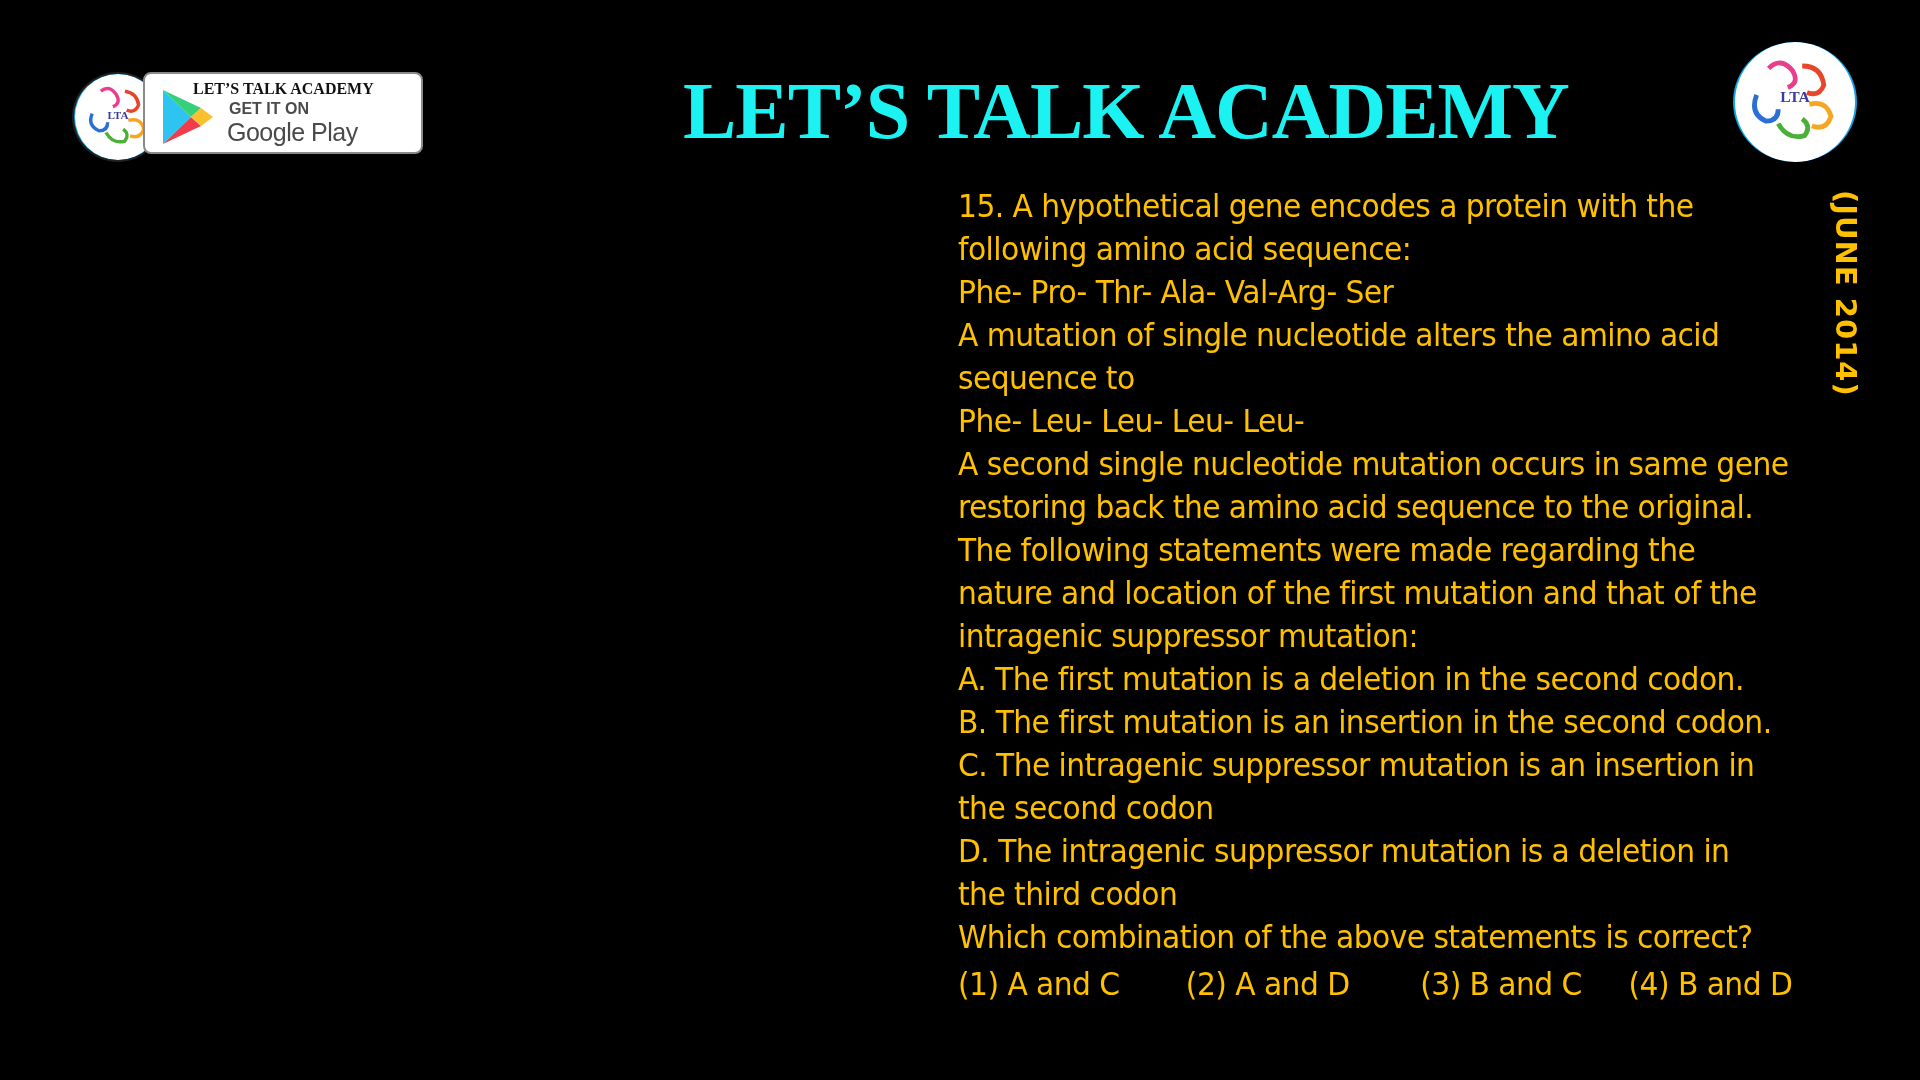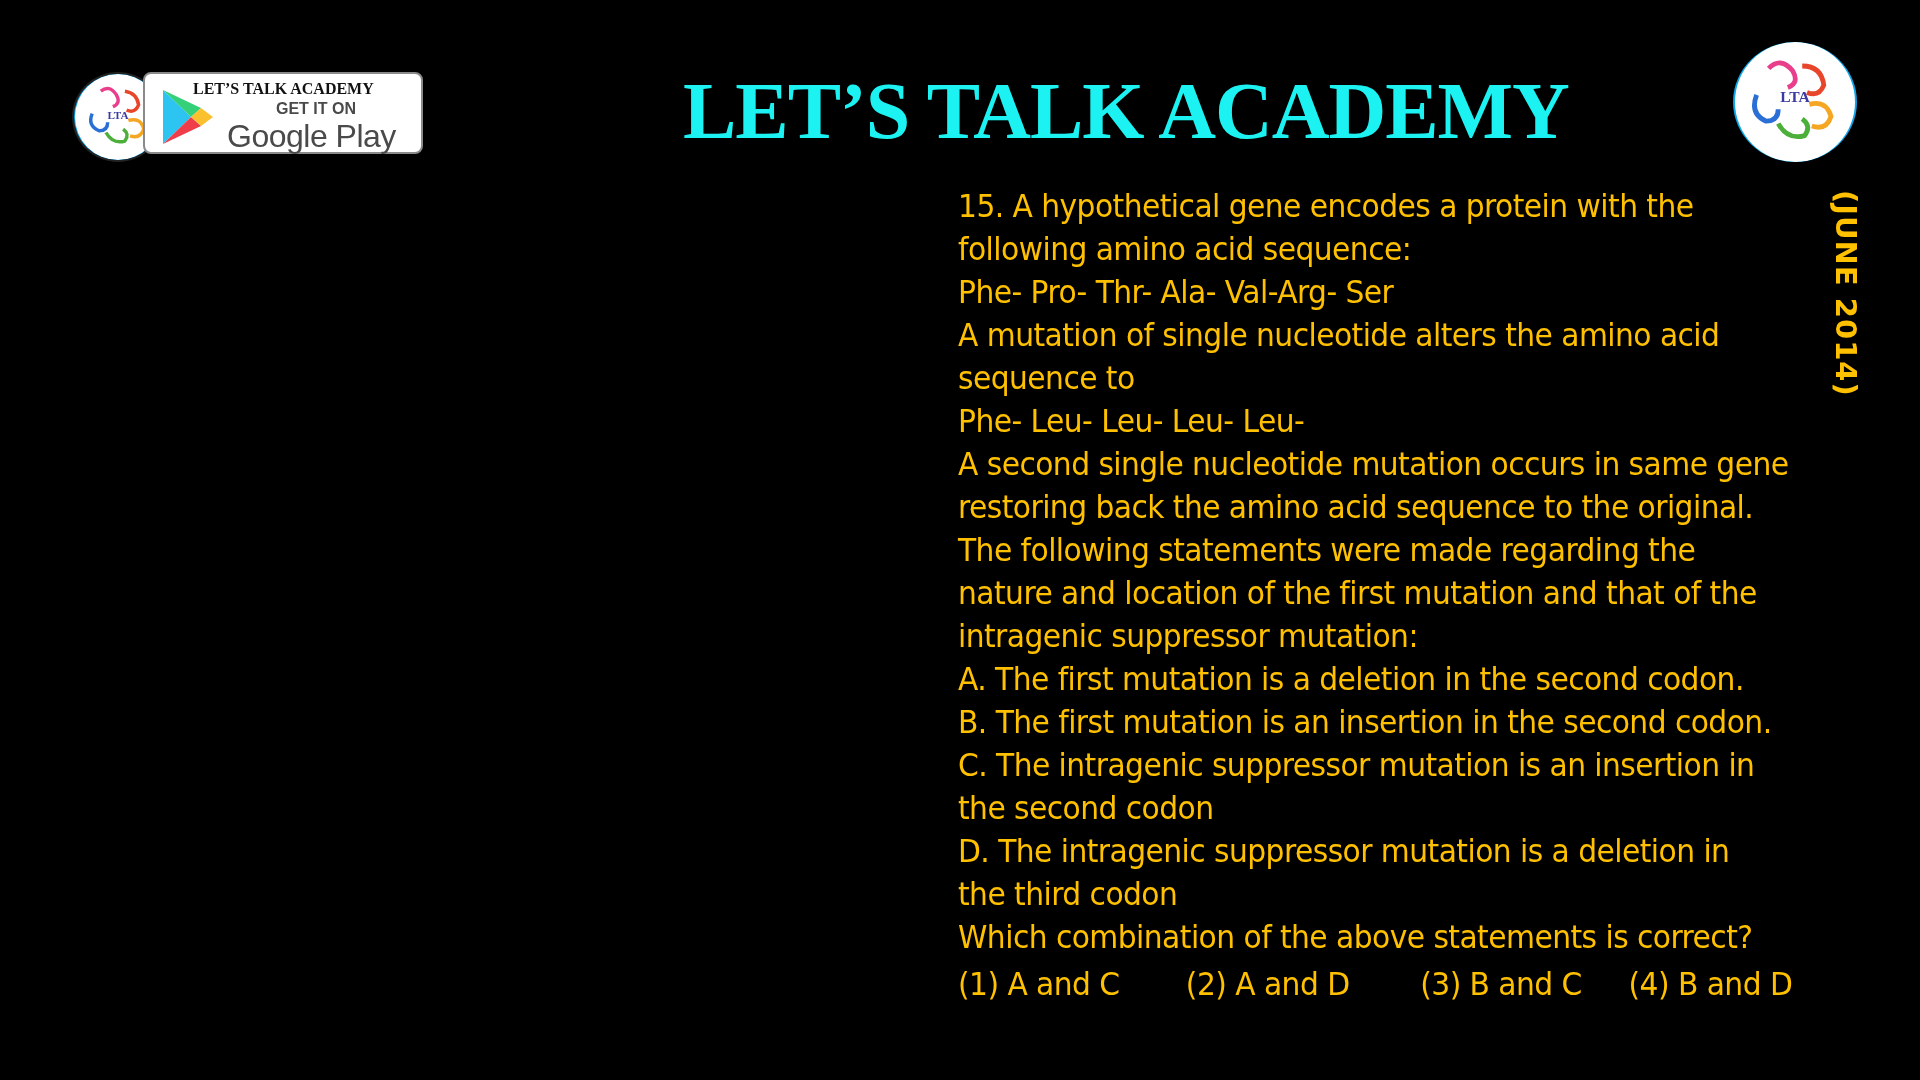--- a/index.html
+++ b/index.html
@@ -41,27 +41,26 @@
     color: #111;
     white-space: nowrap;
   }
   .gp-getit {
     position: absolute;
     left: 84px; top: 26px;
     font-family: "Liberation Sans", sans-serif;
     font-weight: bold;
     font-size: 16px;
     color: #4a4a4a;
-    margin-left: 47px;
   }
   .gp-google {
     position: absolute;
     left: 82px; top: 44px;
     font-family: "Liberation Sans", sans-serif;
-    font-size: 32px;
+    font-size: 25px;
     color: #4a4a4a;
     letter-spacing: -0.5px;
   }
   .gp-icon {
     position: absolute;
     left: 16px; top: 14px;
     width: 54px; height: 58px;
   }
 
   .main-title {

